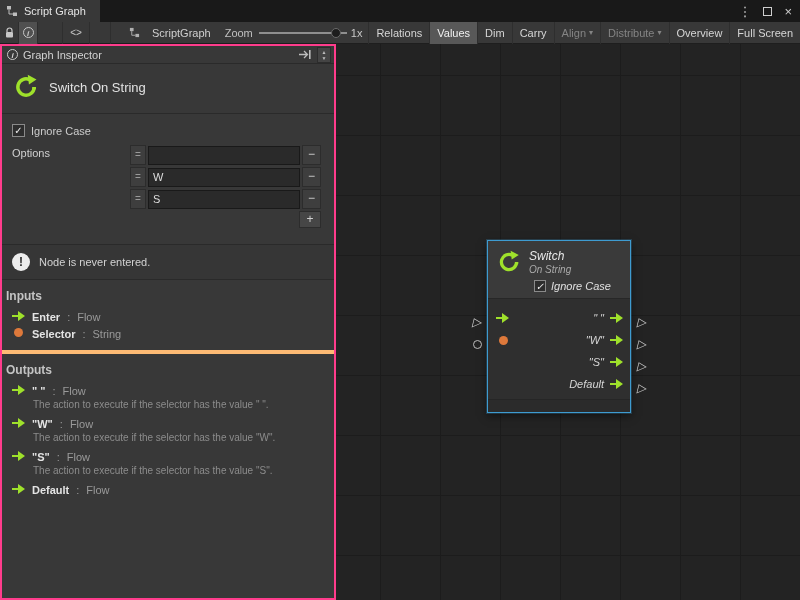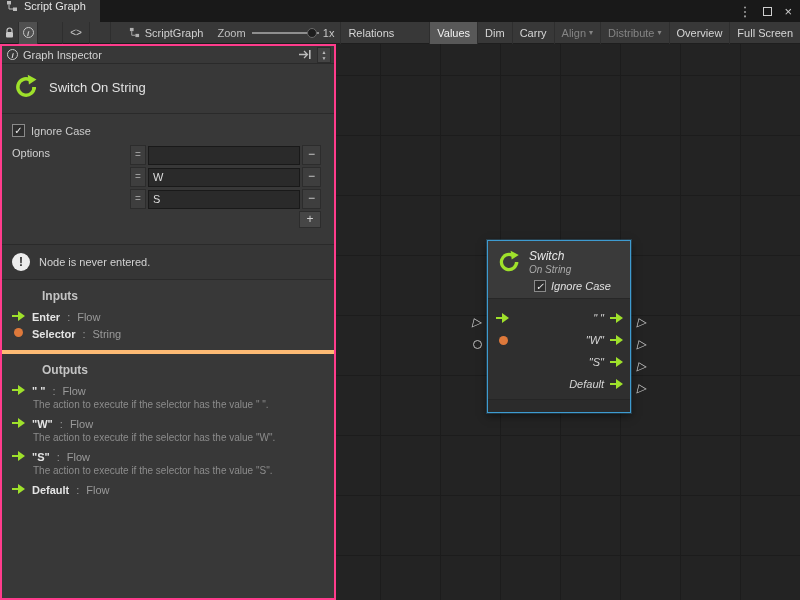--- a/index.html
+++ b/index.html
@@ -7,39 +7,39 @@
     --value-orange:#DE793B;
     --selection-pink:#FF3C8C;
     --node-blue:#3E9BD0;
   }
   *{box-sizing:border-box;margin:0;padding:0;}
   body{font-family:"Liberation Sans",sans-serif;background:#111;}
   #app{position:relative;width:800px;height:600px;background:#232323;overflow:hidden;font-size:11px;color:#CCC;}
 
   
   .titlebar{position:absolute;left:0;top:0;width:800px;height:22px;background:#191919;display:flex;align-items:center;}
-  .tab{height:22px;display:flex;align-items:flex-start;gap:6px;padding:0 14px 0 6px;background:#383838;color:#E4E4E4;font-size:11px;}
+  .tab{height:22px;display:flex;align-items:center;gap:6px;padding:0 14px 0 6px;background:#383838;color:#E4E4E4;font-size:11px;}
   .win-controls{margin-left:auto;display:flex;align-items:center;gap:12px;padding-right:8px;color:#CFCFCF;font-size:13px;}
   .maxbox{display:inline-block;width:9px;height:9px;border:1px solid #CFCFCF;}
 
   
   .toolbar{position:absolute;left:0;top:22px;width:800px;height:22px;background:#383838;border-bottom:1px solid #1E1E1E;display:flex;align-items:center;white-space:nowrap;}
   .tb-icon-btn{height:22px;min-width:19px;display:flex;align-items:center;justify-content:center;background:transparent;border:none;border-right:1px solid #2E2E2E;color:#C8C8C8;font-size:10px;cursor:default;}
   .tb-icon-btn.active{background:#505050;}
   .circ-i{display:inline-block;width:11px;height:11px;border:1px solid #C8C8C8;border-radius:50%;font-size:8px;line-height:11px;text-align:center;font-style:italic;font-weight:bold;}
   .tb-sep{width:1px;height:22px;background:#2E2E2E;margin-left:20px;}
-  .tb-graphname{display:flex;align-items:center;gap:5px;padding:0 10px 0 18px;color:#D0D0D0;}
+  .tb-graphname{display:flex;align-items:center;gap:12px;padding:0 10px 0 18px;color:#D0D0D0;}
   .zoom-label{color:#C0C0C0;margin:0 6px 0 4px;}
   .slider{position:relative;width:92px;height:22px;}
   .slider .track{position:absolute;left:0;right:0;top:10px;height:2px;background:#8F8F8F;}
   .slider .thumb{position:absolute;left:82%;top:6px;width:10px;height:10px;border-radius:50%;background:#1D1D1D;border:1px solid #6A6A6A;}
   .zoom-val{margin:0 6px 0 4px;color:#C8C8C8;}
   .tb-buttons{margin-left:auto;display:flex;height:22px;}
   .tb-btn{height:22px;display:flex;align-items:center;gap:3px;padding:0 7px;background:transparent;border:none;border-left:1px solid #2E2E2E;color:#D6D6D6;font-size:11px;cursor:default;font-family:inherit;}
-  .tb-btn.active{background:#585858;color:#F0F0F0;margin-left:28px;}
+  .tb-btn.active{background:#585858;color:#F0F0F0;}
   .tb-btn.disabled{color:#848484;}
   .caret{font-size:8px;line-height:8px;}
 
   
   .inspector{position:absolute;left:0;top:44px;width:336px;height:556px;background:#383838;border:2px solid var(--selection-pink);overflow:hidden;}
   .insp-header{height:18px;display:flex;align-items:center;gap:5px;padding:0 3px 0 5px;border-bottom:1px solid #2A2A2A;color:#D2D2D2;}
   .insp-header .spacer{flex:1;}
   .dock-icon{display:flex;align-items:center;}
   .spinner{display:flex;flex-direction:column;align-items:center;justify-content:center;width:14px;height:16px;background:#444;border:1px solid #2C2C2C;color:#BDBDBD;font-size:5px;line-height:6px;}
   .insp-title{display:flex;align-items:center;gap:9px;padding:9px 10px 12px;border-bottom:1px solid #2A2A2A;}
@@ -54,21 +54,21 @@
   .opt-handle{width:16px;height:20px;background:#3E3E3E;border:1px solid #2C2C2C;color:#9A9A9A;text-align:center;line-height:18px;font-size:10px;}
   .opt-input{flex:1;height:19px;background:#2A2A2A;border:1px solid #191919;color:#DDD;font-size:11px;padding:0 4px;font-family:inherit;}
   .opt-btn{width:19px;height:20px;background:#3E3E3E;border:1px solid #2C2C2C;color:#CFCFCF;font-size:12px;line-height:17px;text-align:center;cursor:default;}
   .opt-plus-row{display:flex;justify-content:flex-end;margin-top:1px;}
   .opt-plus{width:22px;height:17px;background:#464646;border:1px solid #2C2C2C;color:#CFCFCF;font-size:12px;line-height:14px;text-align:center;cursor:default;}
 
   .warning{display:flex;align-items:center;gap:9px;margin-top:10px;padding:8px 10px;background:#363636;border-top:1px solid #2A2A2A;border-bottom:1px solid #2A2A2A;}
   .warn-icon{flex:0 0 18px;width:18px;height:18px;border-radius:50%;background:#EDEDED;color:#2B2B2B;font-weight:bold;font-size:12px;line-height:18px;text-align:center;}
   .warning .msg{color:#D2D2D2;}
 
-  .section-header{padding:9px 4px 5px;font-size:12px;font-weight:bold;color:#C4C4C4;margin-left:36px;}
+  .section-header{padding:9px 4px 5px;font-size:12px;font-weight:bold;color:#C4C4C4;}
   .outputs-section{border-top:4px solid #fdba74;margin-top:8px;}
   .port-row{display:flex;gap:7px;padding:3px 10px 2px;}
   .port-name{font-weight:bold;color:#E4E4E4;}
   .port-sep{color:#9A9A9A;}
   .port-type{color:#9A9A9A;}
   .port-desc{padding:0 12px 5px 31px;font-size:10px;color:#8C8C8C;}
 
   
   .flow-arrow{position:relative;display:inline-block;width:13px;height:10px;flex:0 0 13px;}
   .flow-arrow::before{content:'';position:absolute;left:0;top:4px;width:7px;height:2px;background:var(--flow-green);}

